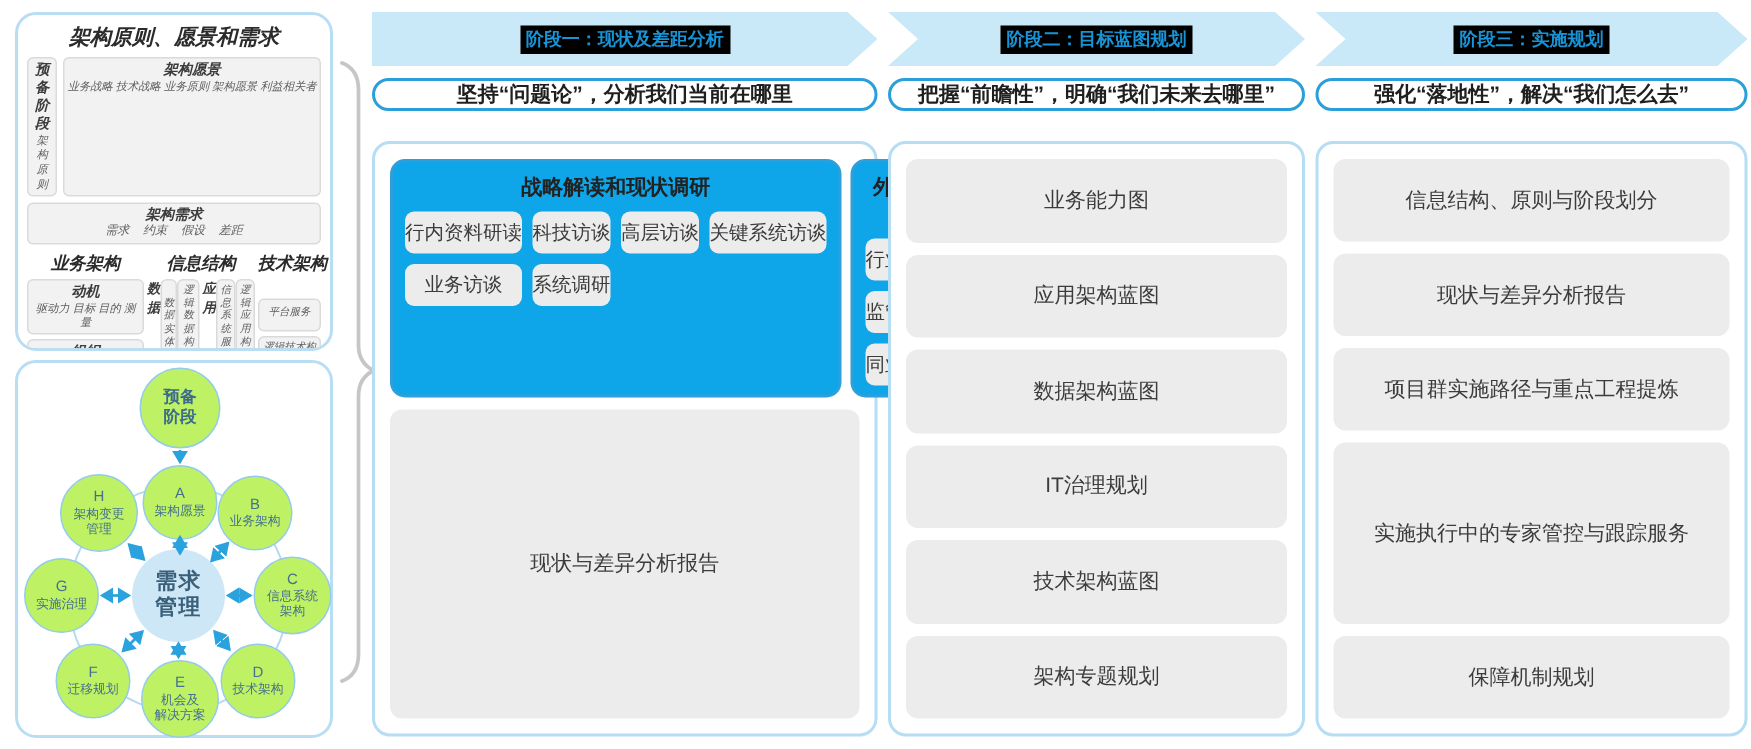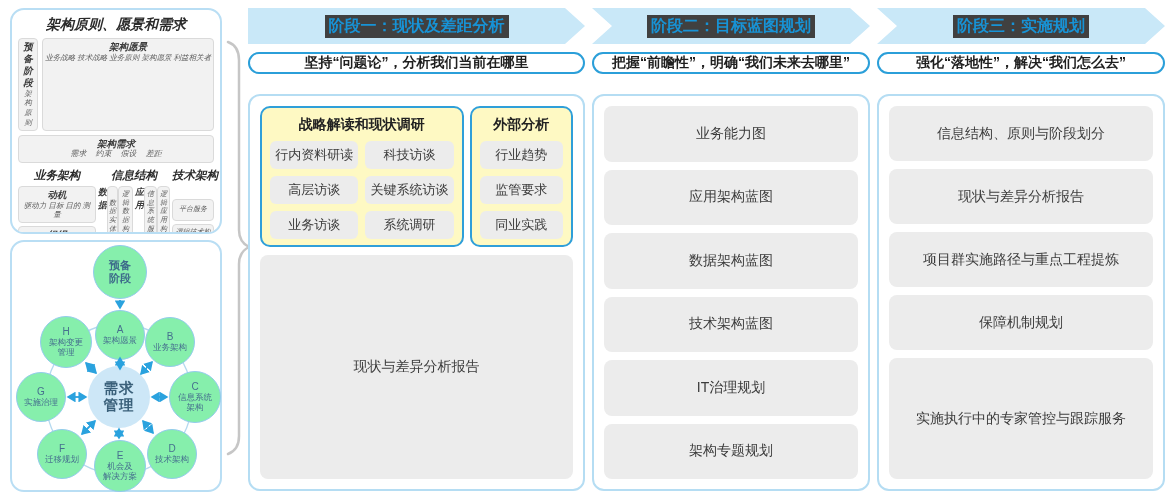--- a/index.html
+++ b/index.html
@@ -30,43 +30,43 @@
   .subcols{display:flex;gap:2px;}
   .subcol{flex:1;display:flex;flex-direction:row;}
   .sub-h{font-size:9px;font-weight:bold;color:#3c3c3c;text-align:center;margin-bottom:2px;}
   .tinybox{background:#f2f2f2;border:1px solid #dadada;border-radius:4px;font-size:7px;color:#5f5f5f;text-align:center;line-height:1.25;padding:3px 1px;margin-bottom:3px;display:flex;align-items:center;justify-content:center;min-height:14px;}
   .col-tech{width:42px;}
   .col-tech .boxes{margin-top:13px;}
 
   
   .adm-svg{position:absolute;left:0;top:0;z-index:0;}
   .adm-arrows{position:absolute;left:0;top:0;z-index:2;pointer-events:none;}
-  .node{position:absolute;z-index:1;border-radius:50%;background:#86efac;border:1.5px solid #93cbec;box-sizing:border-box;display:flex;flex-direction:column;align-items:center;justify-content:center;text-align:center;color:#46708e;line-height:1.15;}
+  .node{position:absolute;z-index:1;border-radius:50%;background:#bef264;border:1.5px solid #93cbec;box-sizing:border-box;display:flex;flex-direction:column;align-items:center;justify-content:center;text-align:center;color:#46708e;line-height:1.15;}
   .node .nid{font-size:10px;}
   .node .nlabel{font-size:8.5px;white-space:pre-line;}
   .node-prep{font-size:11px;font-weight:bold;color:#3d6b8a;white-space:pre-line;}
   .node-hub{background:#cde7f7;border:none;font-size:14.5px;font-weight:bold;color:#3a607a;white-space:pre-line;letter-spacing:1px;}
 
   
   .brace{position:absolute;left:222px;top:38px;z-index:0;}
 
   
   .phase-col{position:absolute;top:0;height:499px;}
   .col1{left:248px;width:337px;}
   .col2{left:592px;width:278px;}
   .col3{left:877px;width:288px;}
   .banner{position:absolute;top:8px;left:0;right:0;height:36px;background:#c9e8f8;display:flex;align-items:center;justify-content:center;}
   .banner-first{clip-path:polygon(0 0,calc(100% - 20px) 0,100% 50%,calc(100% - 20px) 100%,0 100%);}
   .banner-mid{clip-path:polygon(0 0,calc(100% - 20px) 0,100% 50%,calc(100% - 20px) 100%,0 100%,20px 50%);}
-  .banner-text{font-size:16px;font-weight:bold;color:#1793d6;background:#404040;padding:1px 4px;white-space:nowrap;}
+  .banner-text{font-size:12px;font-weight:bold;color:#1793d6;background:#000000;padding:1px 4px;white-space:nowrap;}
   .pill{position:absolute;top:52px;left:0;right:0;height:22px;border:2px solid #2b9fd9;border-radius:18px;background:#fff;display:flex;align-items:center;justify-content:center;font-size:14px;font-weight:bold;color:#1f1f1f;box-sizing:border-box;white-space:nowrap;}
   .content{position:absolute;top:94px;left:0;right:0;height:397px;border:2px solid #b5ddf3;border-radius:12px;background:#fff;box-sizing:border-box;padding:10px;display:flex;flex-direction:column;gap:8px;}
-  .bluebox{border:2px solid #2f9fd9;border-radius:10px;background:#fef9c3;padding:6px 8px;box-sizing:border-box;}
+  .bluebox{border:2px solid #2f9fd9;border-radius:10px;background:#0ea5e9;padding:6px 8px;box-sizing:border-box;}
   .bb-title{font-size:14px;font-weight:bold;color:#222;text-align:center;margin:2px 0 7px;}
-  .grid2{display:grid;grid-template-columns:1fr 1fr;gap:7px;}
+  .grid2{display:grid;grid-template-columns:1fr 1fr 1fr 1fr;gap:7px;}
   .grid1{display:grid;grid-template-columns:1fr;gap:7px;}
   .gitem{background:#ececec;border-radius:6px;min-height:28px;display:flex;align-items:center;justify-content:center;font-size:13px;color:#3c3c3c;white-space:nowrap;}
   .gspan2{grid-column:1 / -1;}
   .toprow{display:flex;gap:6px;}
   .toprow .strategy{flex:2.2;}
   .toprow .external{flex:1;}
   .report{flex:1;background:#ececec;border-radius:8px;display:flex;align-items:center;justify-content:center;font-size:14px;color:#3c3c3c;}
   .stackitem{flex:1;background:#ececec;border-radius:8px;display:flex;align-items:center;justify-content:center;font-size:14px;color:#3c3c3c;text-align:center;}
   .stackitem.tall{flex:2.2;}
 </style>
@@ -233,33 +233,33 @@
 
   <div class="phase-col col2">
     <div class="banner banner-mid">
       <span class="banner-text">阶段二：目标蓝图规划</span>
     </div>
     <div class="pill">把握“前瞻性”，明确“我们未来去哪里”</div>
     <div class="content">
       <div class="stackitem">业务能力图</div>
       <div class="stackitem">应用架构蓝图</div>
       <div class="stackitem">数据架构蓝图</div>
+      <div class="stackitem">IT治理规划</div>
       <div class="stackitem">技术架构蓝图</div>
-      <div class="stackitem">IT治理规划</div>
       <div class="stackitem">架构专题规划</div>
     </div>
   </div>
 
   <div class="phase-col col3">
     <div class="banner banner-mid">
       <span class="banner-text">阶段三：实施规划</span>
     </div>
     <div class="pill">强化“落地性”，解决“我们怎么去”</div>
     <div class="content">
       <div class="stackitem">信息结构、原则与阶段划分</div>
       <div class="stackitem">现状与差异分析报告</div>
       <div class="stackitem">项目群实施路径与重点工程提炼</div>
+      <div class="stackitem tall">实施执行中的专家管控与跟踪服务</div>
       <div class="stackitem">保障机制规划</div>
-      <div class="stackitem tall">实施执行中的专家管控与跟踪服务</div>
     </div>
   </div>
 
 </div>
 
 </body></html>

